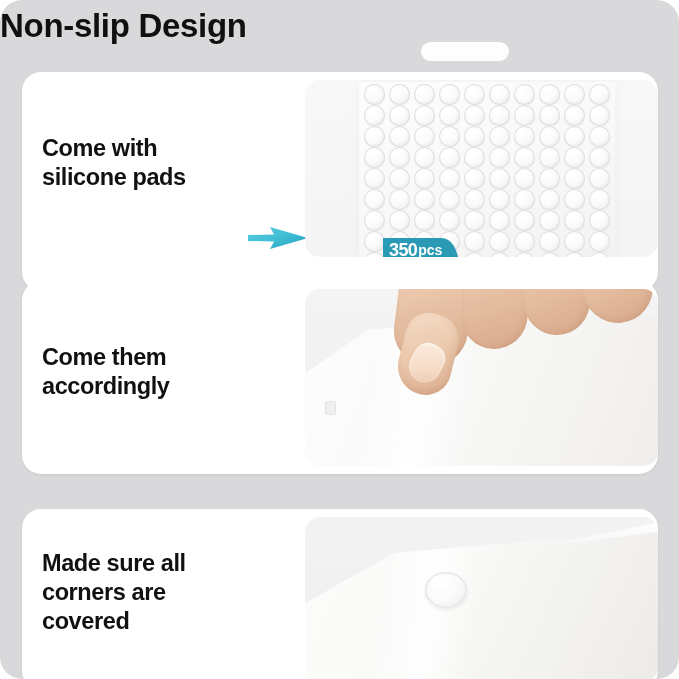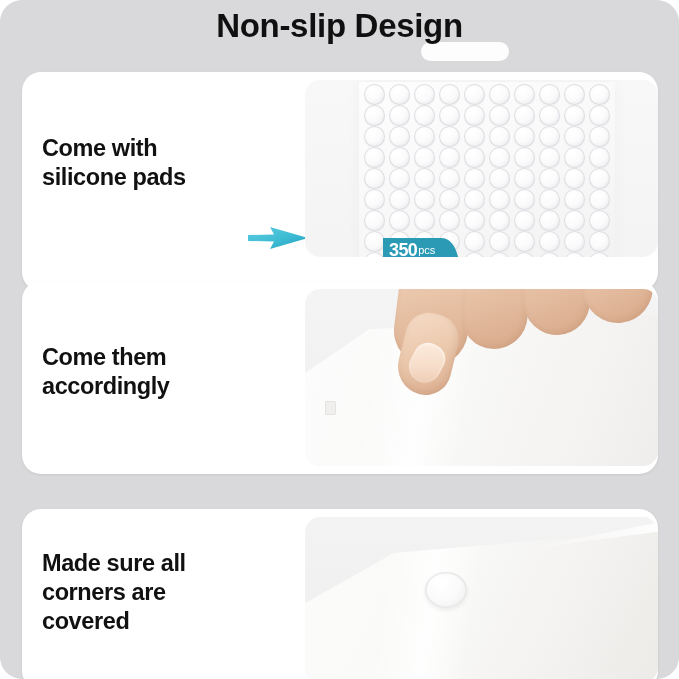--- a/index.html
+++ b/index.html
@@ -15,21 +15,20 @@
     border-radius:22px;
     overflow:hidden;
   }
 
   
   #title-area{
     position:absolute; left:0; top:0; width:679px; height:70px;
   }
   #title{
     position:absolute; left:0; top:7px; width:679px;
-    text-align:center;
     font-size:33px; font-weight:bold;
     letter-spacing:-0.3px;
     color:#101010;
     z-index:4;
   }
   
   #title-pill{
     position:absolute; left:421px; top:42px;
     width:88px; height:19px;
     background:#fdfdfd;
@@ -121,21 +120,21 @@
     z-index:6;
   }
   #badge svg{ position:absolute; left:0; top:0; }
   #badge-text{
     position:absolute; left:6px; top:2px;
     display:flex; align-items:center;
     color:#ffffff;
     z-index:2;
   }
   #badge-num{ font-size:18px; font-weight:bold; letter-spacing:-0.6px; line-height:20px; }
-  #badge-unit{ font-size:11px; font-weight:normal; margin-left:1px; line-height:20px; }
+  #badge-unit{ font-size:14px; font-weight:bold; margin-left:1px; line-height:20px; }
 
   
   #photo2{ background:linear-gradient(180deg,#f4f4f4 0%,#efefef 100%); }
   #tray2{
     position:absolute; left:-12px; top:24px;
     width:400px; height:180px;
     background:linear-gradient(110deg,#fdfdfd 0%,#f9f9f8 38%,#f4f3f1 70%,#ecebe9 100%);
     clip-path:polygon(19% 9%, 100% 0%, 100% 100%, 0% 100%, 0% 38%);
     box-shadow:0 2px 10px rgba(0,0,0,0.05);
   }

